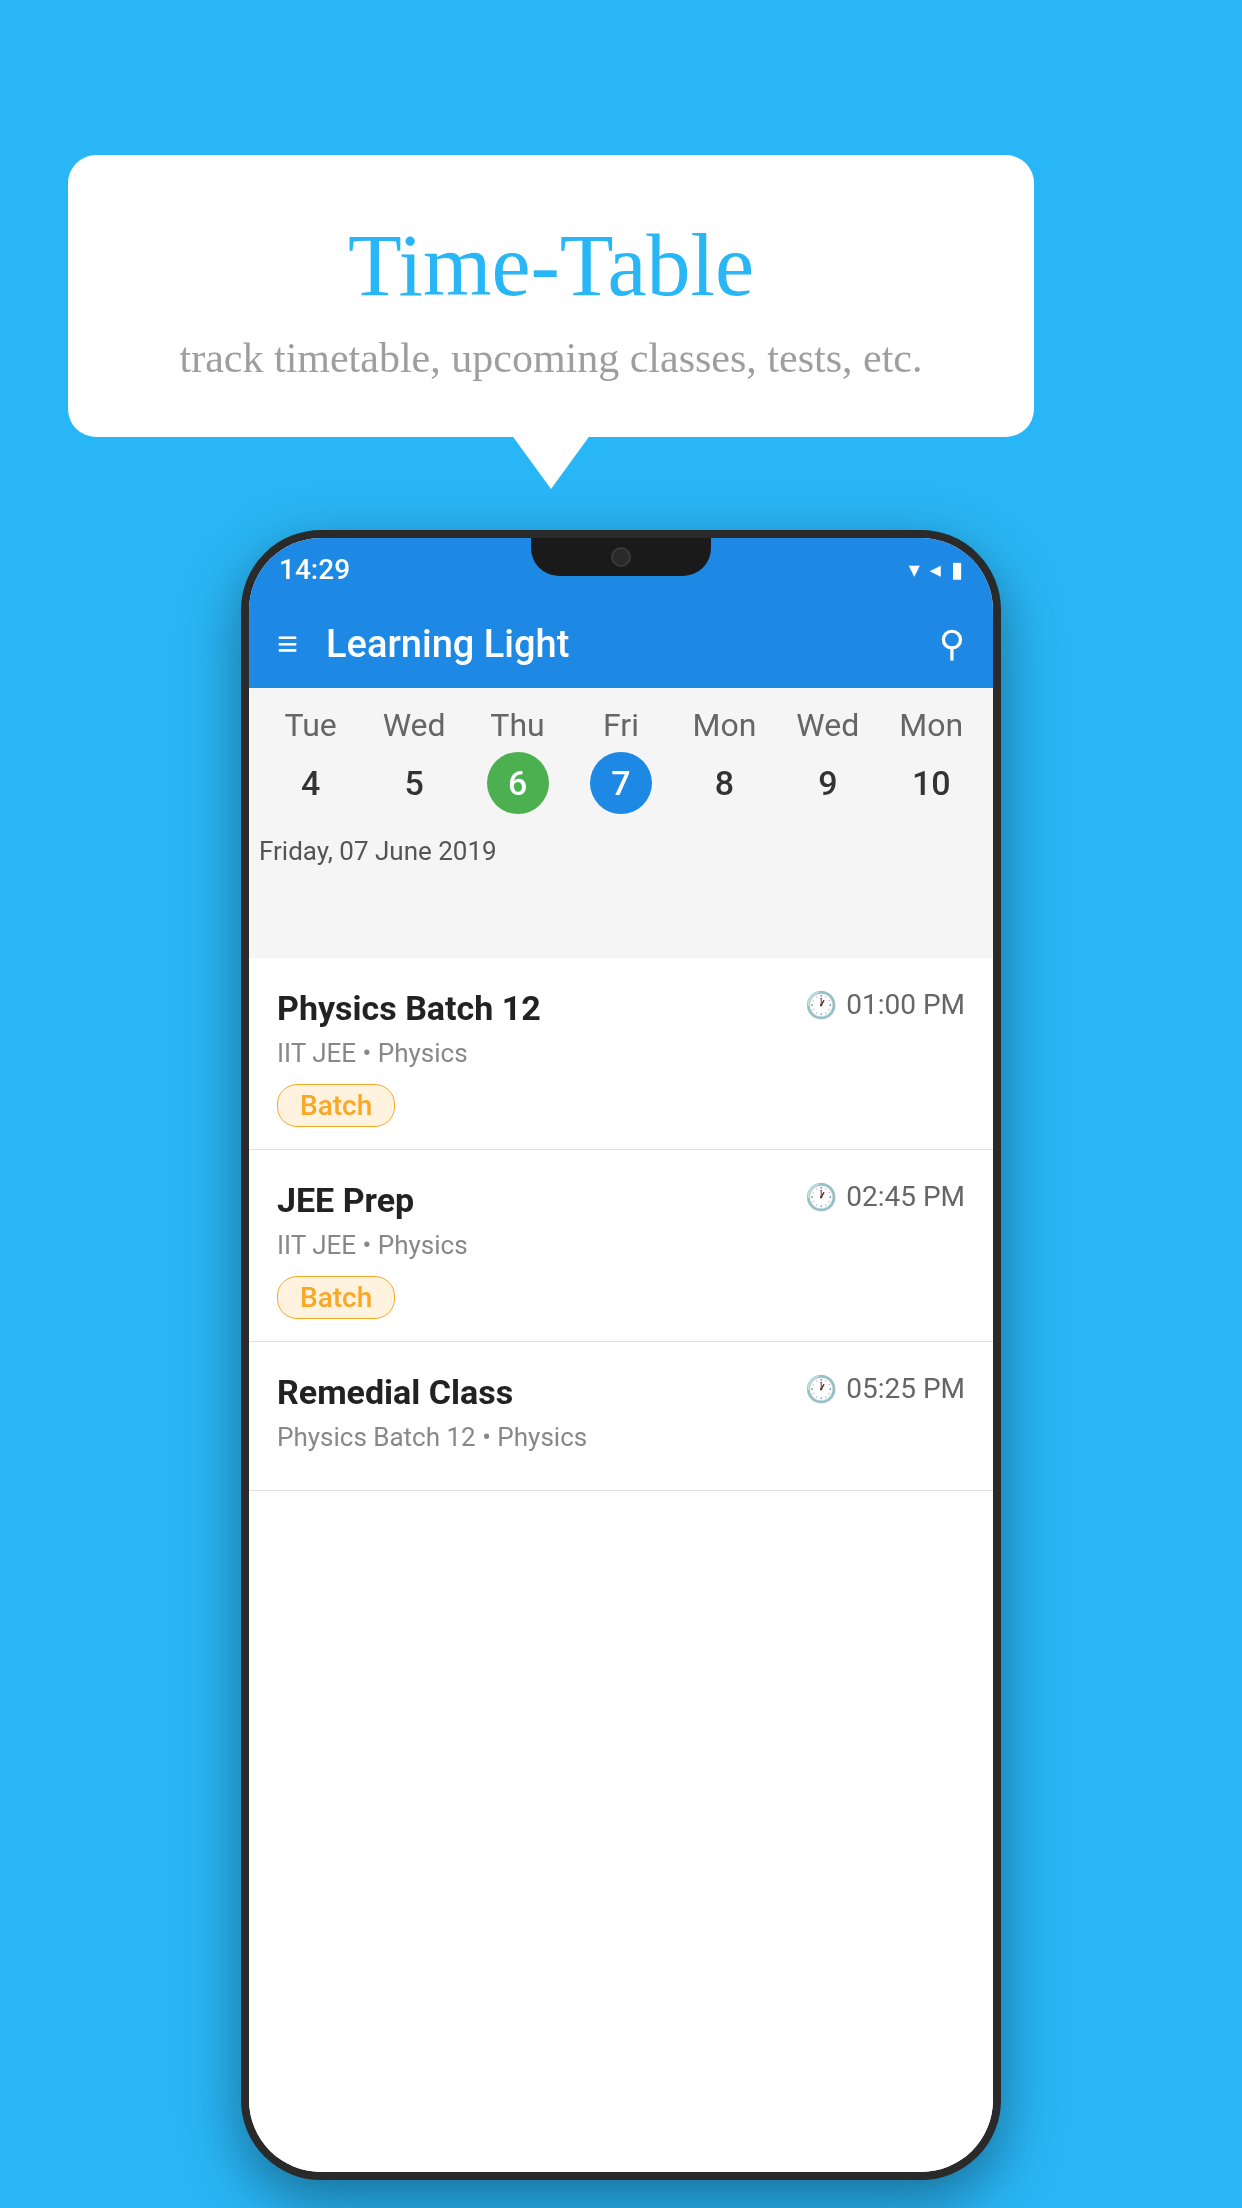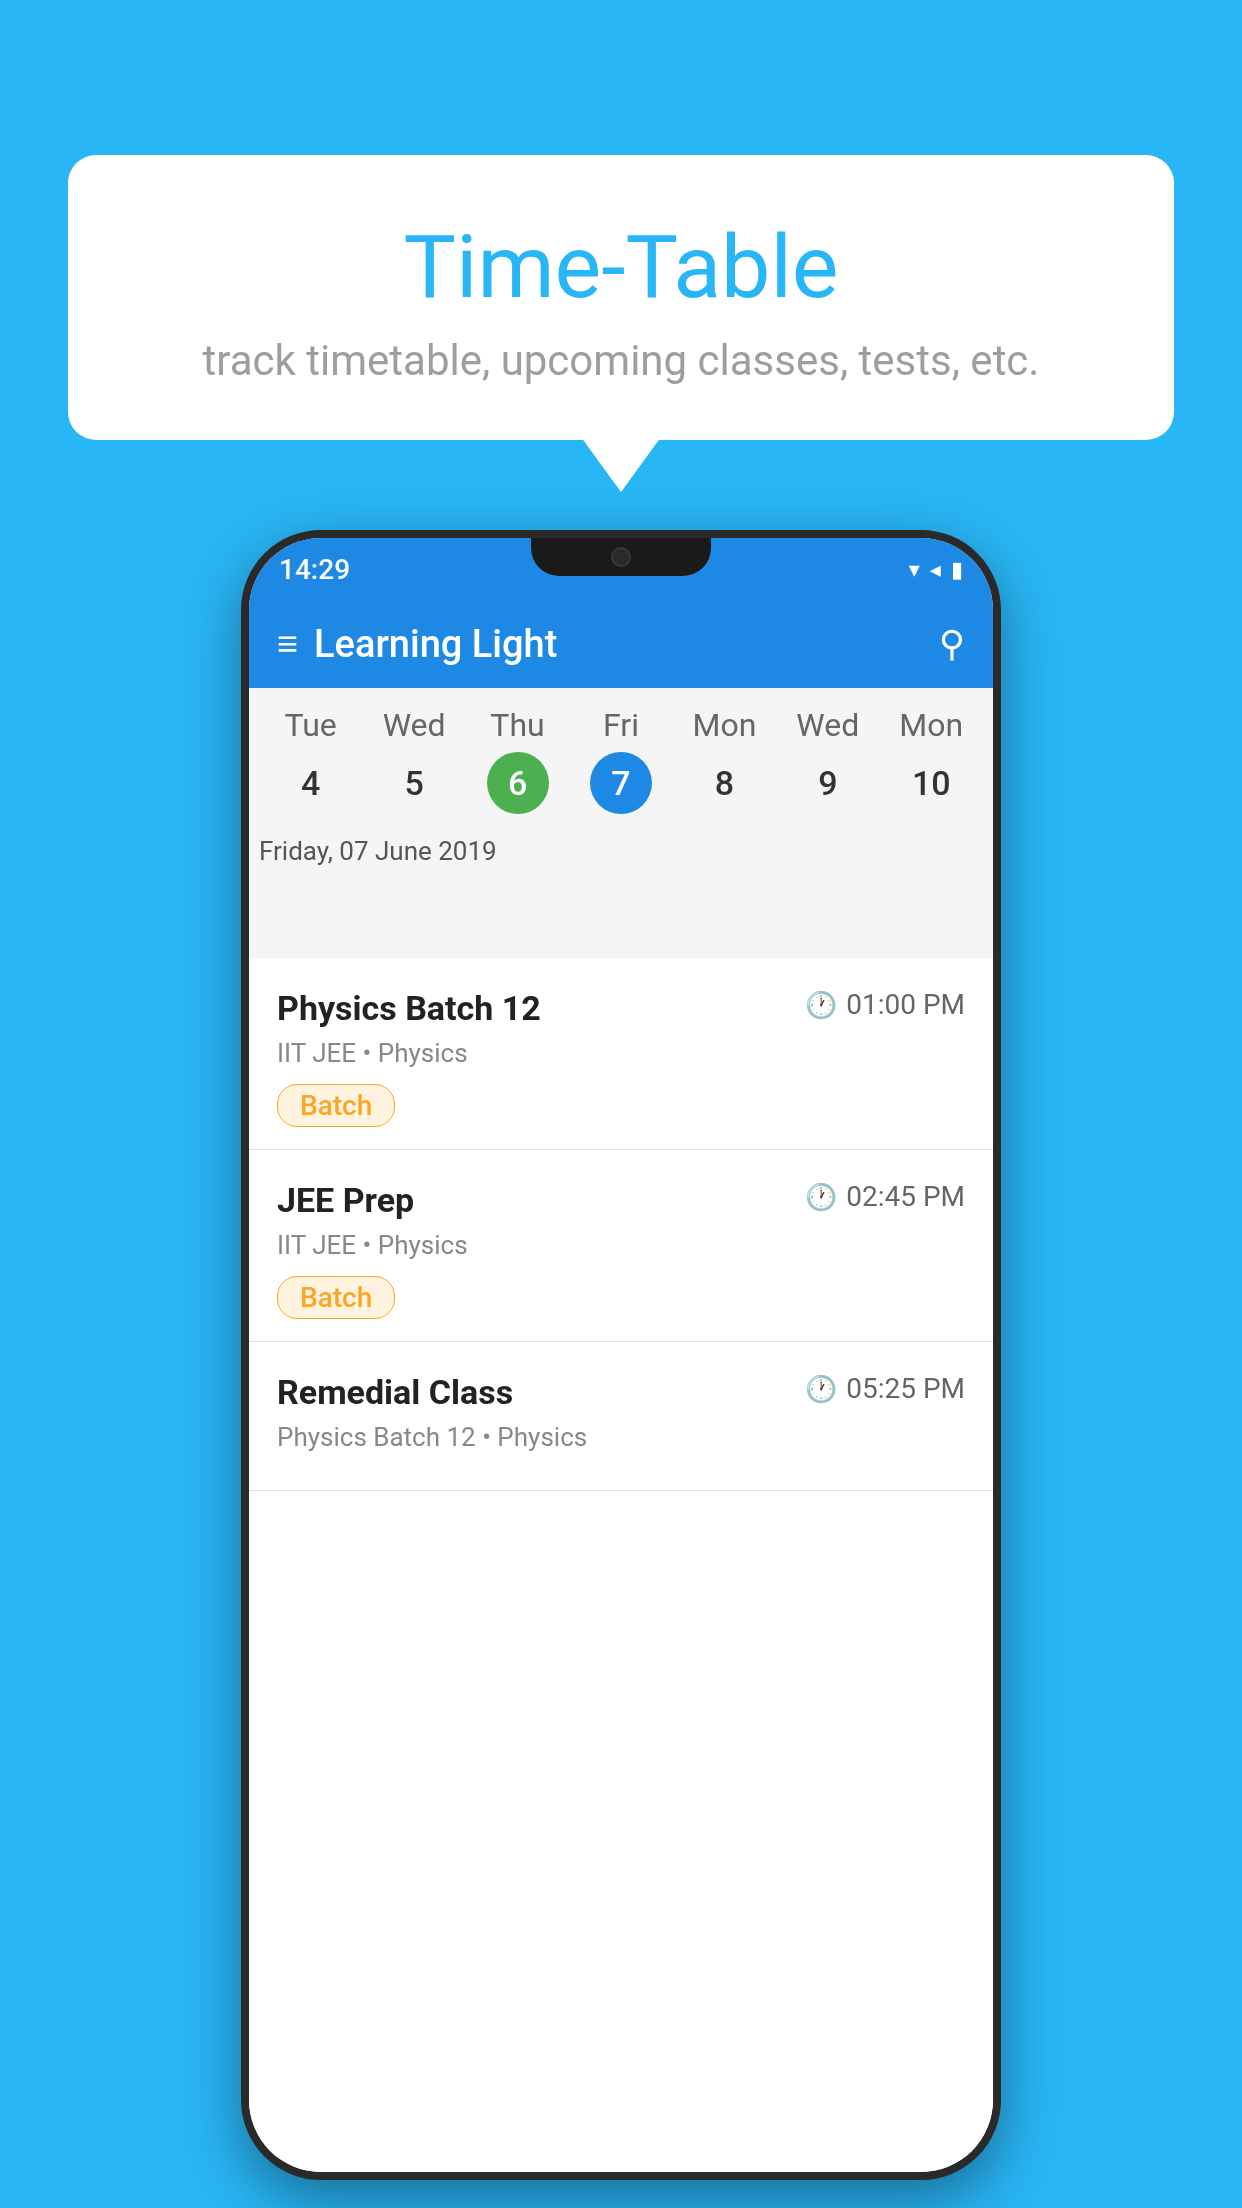--- a/index.html
+++ b/index.html
@@ -12,25 +12,26 @@
       font-family: 'Roboto', Arial, sans-serif;
       overflow: hidden;
       position: relative;
     }
 
     
     .speech-bubble {
       position: absolute;
       top: 155px;
       left: 68px;
-      width: 1106px;
+      width: 966px;
       background: #ffffff;
       border-radius: 28px;
       padding: 60px 40px 55px;
       text-align: center;
+      font-family: Liberation Serif, serif;
     }
     .speech-bubble::after {
       content: '';
       position: absolute;
       bottom: -52px;
       left: 50%;
       transform: translateX(-50%);
       width: 0;
       height: 0;
       border-left: 40px solid transparent;
@@ -128,21 +129,21 @@
       color: white;
       font-size: 36px;
       cursor: pointer;
       line-height: 1;
     }
     .app-title {
       color: #ffffff;
       font-size: 38px;
       font-weight: 500;
       flex: 1;
-      margin-left: 16px;
+      margin-left: 28px;
     }
     .search-icon-btn {
       color: white;
       font-size: 36px;
       cursor: pointer;
     }
 
     
     .calendar-strip {
       position: absolute;

